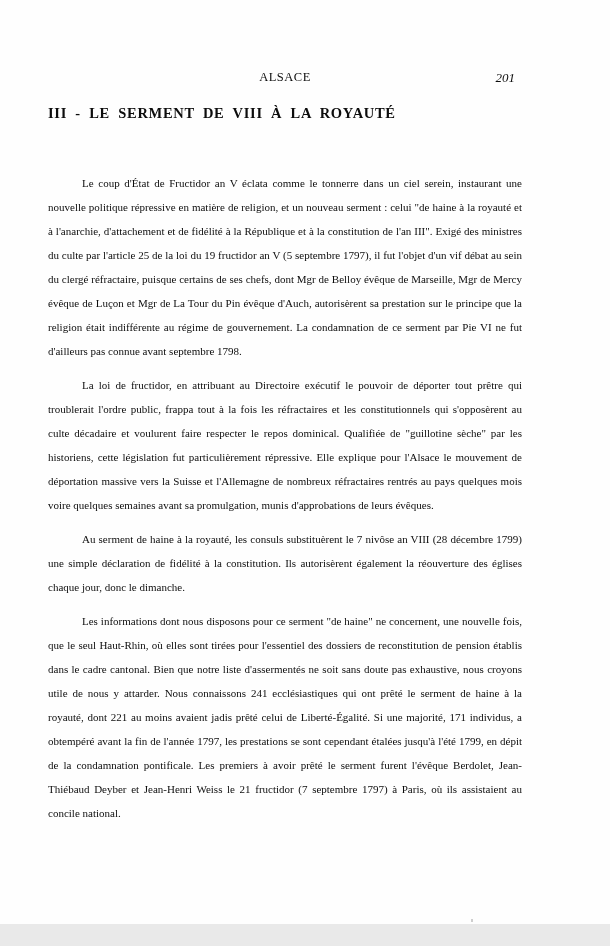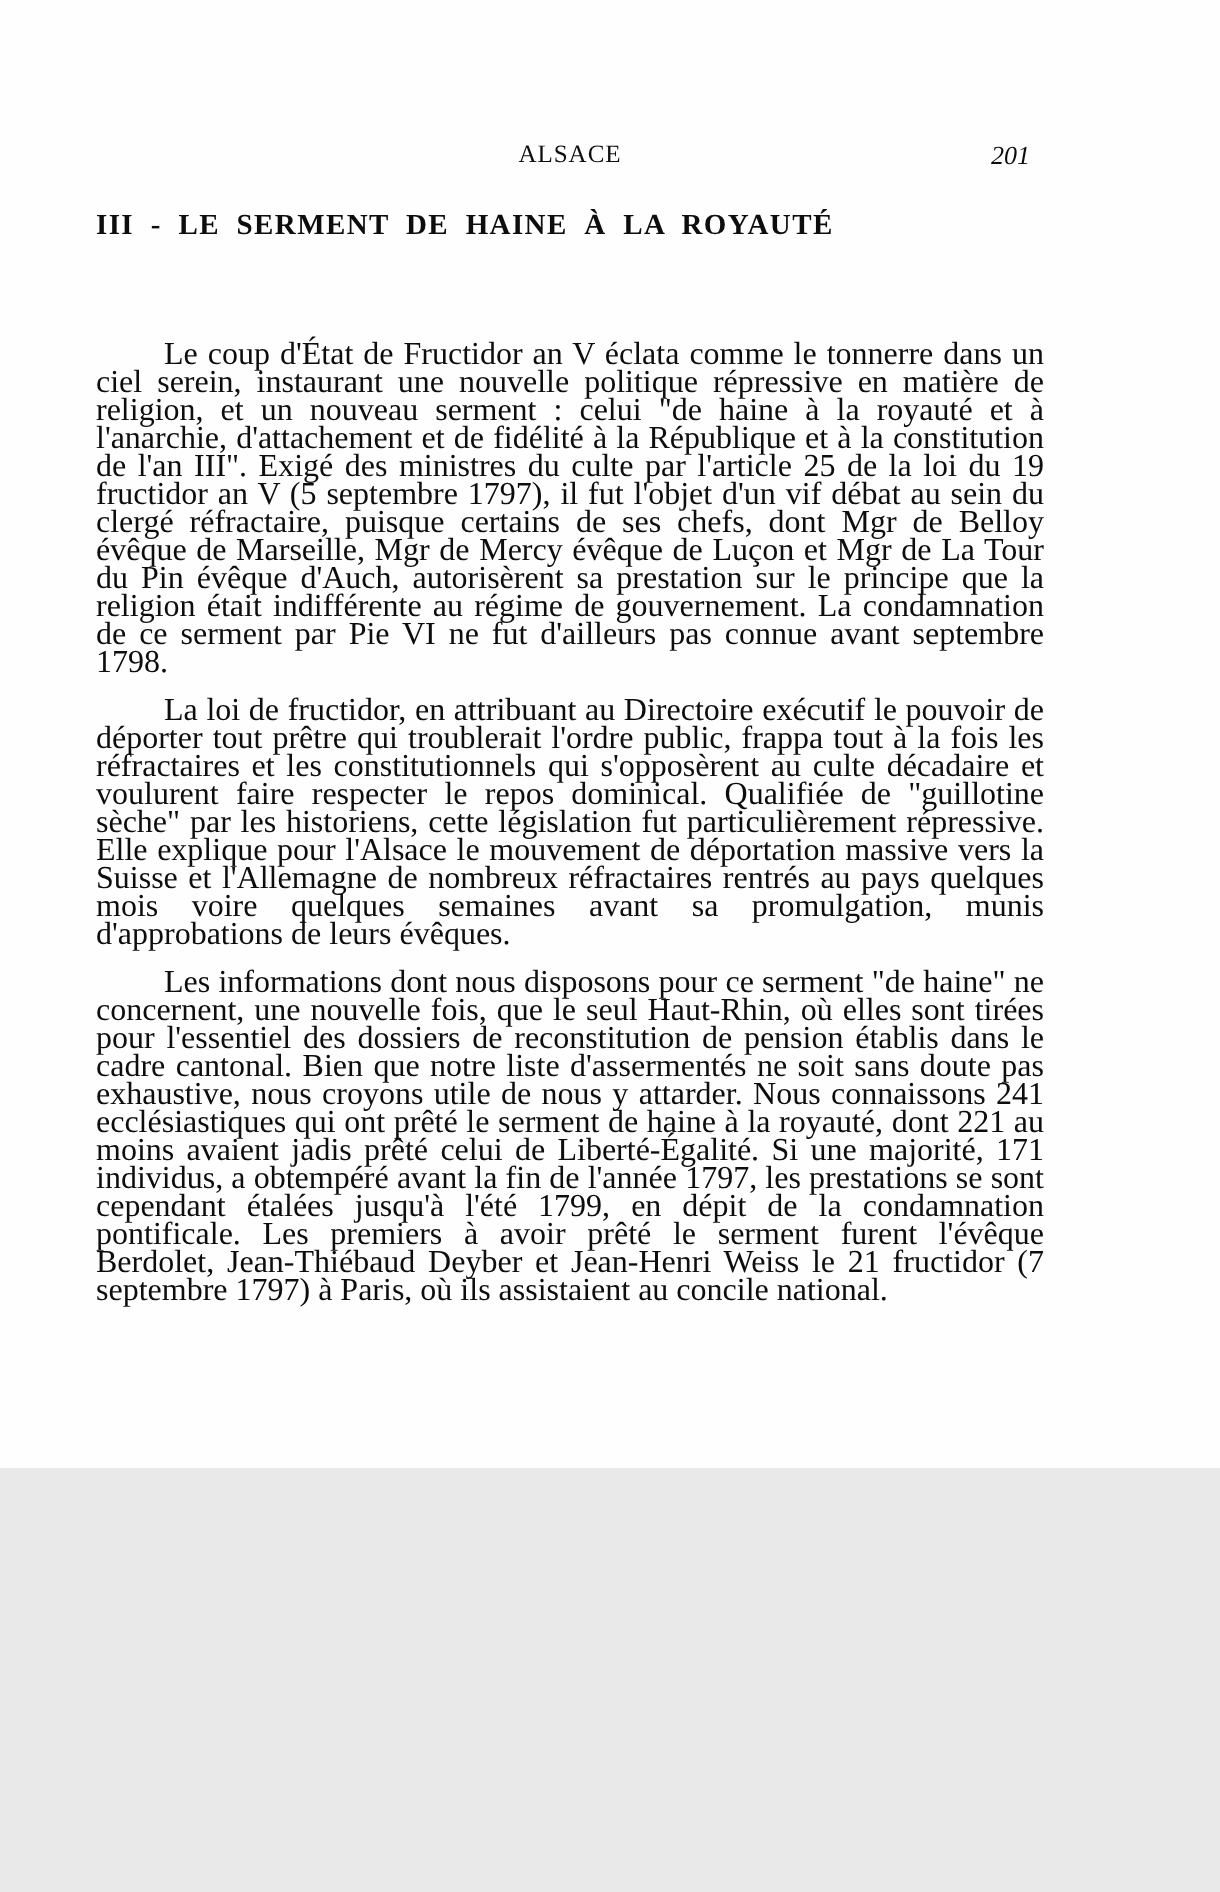--- a/index.html
+++ b/index.html
@@ -3,21 +3,21 @@
 <meta charset="utf-8">
 <style>
   html, body {
     margin: 0;
     padding: 0;
     background: #e9e9e9;
   }
   .page {
     position: relative;
     width: 610px;
-    height: 734px;
+    height: 924px;
     margin: 0 auto;
     background: #fefefe;
     color: #0d0d0d;
     font-family: "Liberation Serif", "DejaVu Serif", serif;
     overflow: hidden;
   }
   .running-head {
     position: absolute;
     top: 70px;
     left: 48px;
@@ -53,22 +53,22 @@
     white-space: nowrap;
   }
   .body-text {
     position: absolute;
     top: 171px;
     left: 48px;
     width: 474px;
   }
   .body-text p {
     margin: 0 0 10px 0;
-    font-size: 16px;
-    line-height: 14px;
+    font-size: 11px;
+    line-height: 24px;
     text-align: justify;
     text-indent: 34px;
     hyphens: none;
   }
   .scan-speck {
     position: absolute;
     left: 471px;
     top: 919px;
     width: 2px;
     height: 3px;
@@ -79,23 +79,24 @@
 </head>
 <body>
 
 <div class="page">
 
   <div class="running-head">
     <span class="rh-title">ALSACE</span>
     <span class="rh-page">201</span>
   </div>
 
-  <h1 class="heading">III - LE SERMENT DE HAINE À LA ROYAUTÉ</h1>
+  <h1 class="heading">III - LE SERMENT DE VIII À LA ROYAUTÉ</h1>
 
   <div class="body-text">
     <p>Le coup d'État de Fructidor an V éclata comme le tonnerre dans un ciel serein, instaurant une nouvelle politique répressive en matière de religion, et un nouveau serment : celui "de haine à la royauté et à l'anarchie, d'attachement et de fidélité à la République et à la constitution de l'an III". Exigé des ministres du culte par l'article 25 de la loi du 19 fructidor an V (5 septembre 1797), il fut l'objet d'un vif débat au sein du clergé réfractaire, puisque certains de ses chefs, dont Mgr de Belloy évêque de Marseille, Mgr de Mercy évêque de Luçon et Mgr de La Tour du Pin évêque d'Auch, autorisèrent sa prestation sur le principe que la religion était indifférente au régime de gouvernement. La condamnation de ce serment par Pie VI ne fut d'ailleurs pas connue avant septembre 1798.</p>
     <p>La loi de fructidor, en attribuant au Directoire exécutif le pouvoir de déporter tout prêtre qui troublerait l'ordre public, frappa tout à la fois les réfractaires et les constitutionnels qui s'opposèrent au culte décadaire et voulurent faire respecter le repos dominical. Qualifiée de "guillotine sèche" par les historiens, cette législation fut particulièrement répressive. Elle explique pour l'Alsace le mouvement de déportation massive vers la Suisse et l'Allemagne de nombreux réfractaires rentrés au pays quelques mois voire quelques semaines avant sa promulgation, munis d'approbations de leurs évêques.</p>
+    <p>Au serment de haine à la royauté, les consuls substituèrent le 7 nivôse an VIII (28 décembre 1799) une simple déclaration de fidélité à la constitution. Ils autorisèrent également la réouverture des églises chaque jour, donc le dimanche.</p>
     <p>Les informations dont nous disposons pour ce serment "de haine" ne concernent, une nouvelle fois, que le seul Haut-Rhin, où elles sont tirées pour l'essentiel des dossiers de reconstitution de pension établis dans le cadre cantonal. Bien que notre liste d'assermentés ne soit sans doute pas exhaustive, nous croyons utile de nous y attarder. Nous connaissons 241 ecclésiastiques qui ont prêté le serment de haine à la royauté, dont 221 au moins avaient jadis prêté celui de Liberté-Égalité. Si une majorité, 171 individus, a obtempéré avant la fin de l'année 1797, les prestations se sont cependant étalées jusqu'à l'été 1799, en dépit de la condamnation pontificale. Les premiers à avoir prêté le serment furent l'évêque Berdolet, Jean-Thiébaud Deyber et Jean-Henri Weiss le 21 fructidor (7 septembre 1797) à Paris, où ils assistaient au concile national.</p>
   </div>
 
   <div class="scan-speck"></div>
 
 </div>
 
 </body></html>

